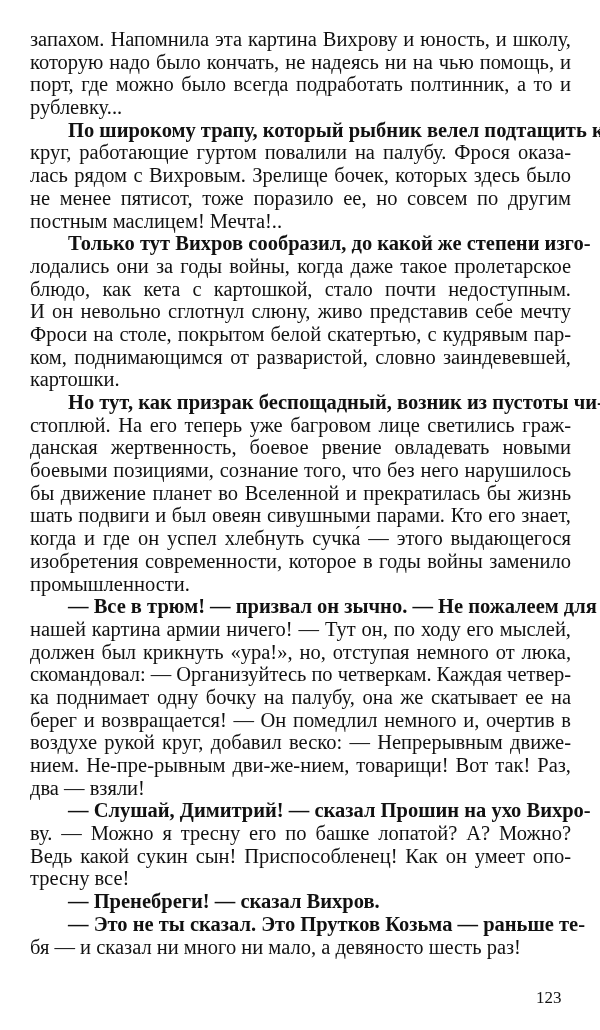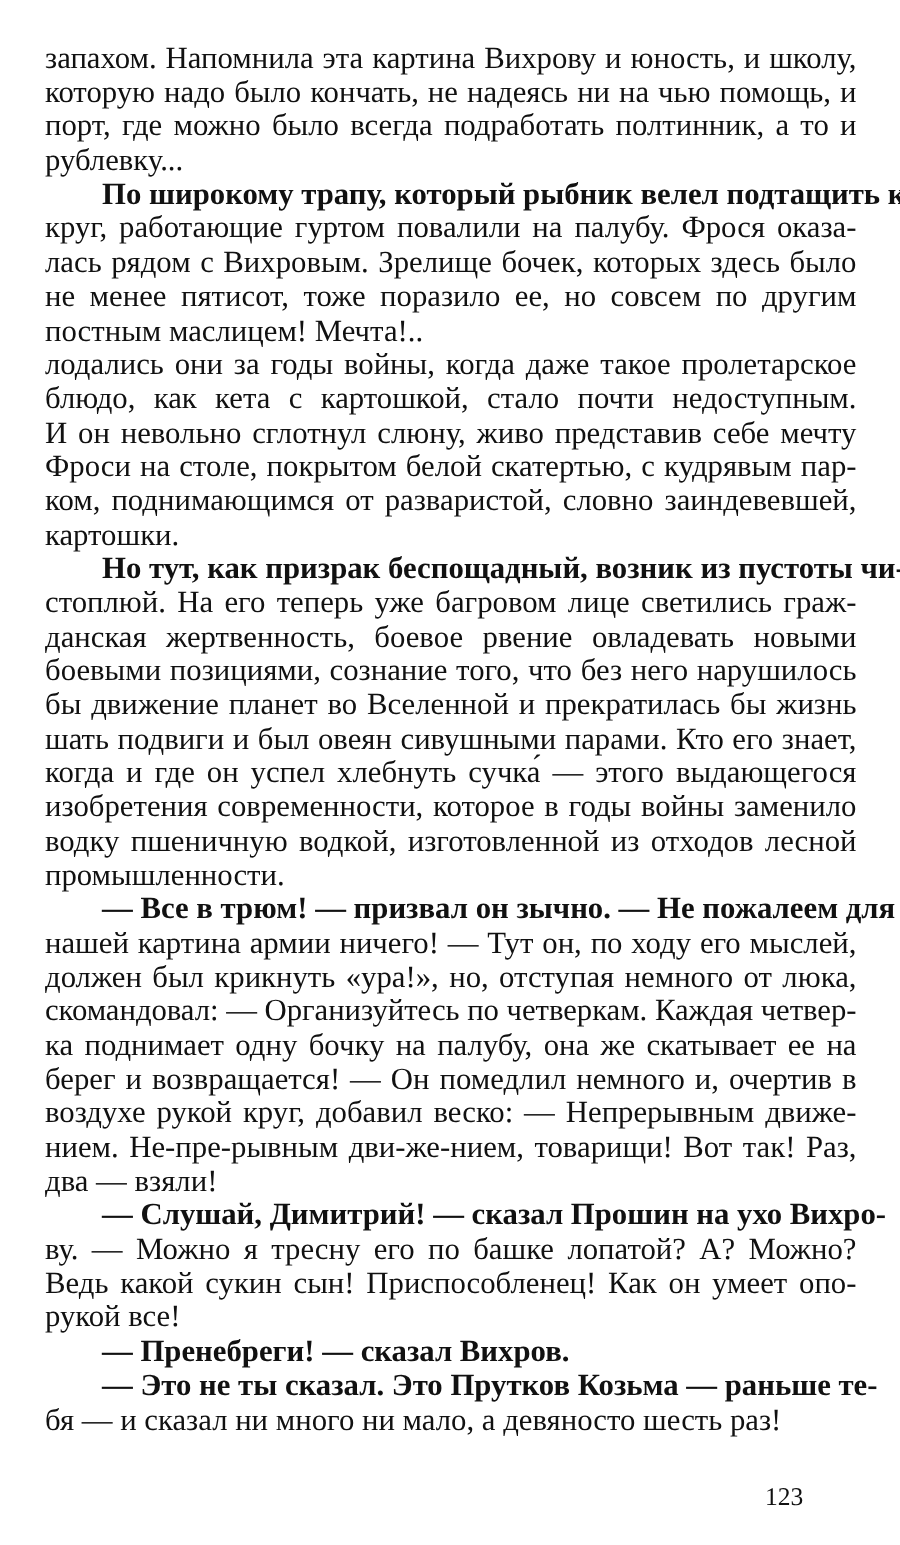--- a/index.html
+++ b/index.html
@@ -33,67 +33,67 @@
     }
     .line.last {
       text-align-last: left;
     }
     .line.indent {
       padding-left: 38px;
       font-weight: bold;
     }
     .page-number {
       position: absolute;
-      left: 510px;
+      left: 536px;
       top: 988px;
       font-family: "Liberation Serif", "DejaVu Serif", serif;
       font-size: 17px;
       color: #111111;
     }
   </style>
 </head>
 <body>
 
 <div class="page" id="page-body">
     <div class="line">запахом. Напомнила эта картина Вихрову и юность, и школу,</div>
     <div class="line">которую надо было кончать, не надеясь ни на чью помощь, и</div>
     <div class="line">порт, где можно было всегда подработать полтинник, а то и</div>
     <div class="line last">рублевку...</div>
     <div class="line indent">По широкому трапу, который рыбник велел подтащить к</div>
     <div class="line">круг, работающие гуртом повалили на палубу. Фрося оказа-</div>
     <div class="line">лась рядом с Вихровым. Зрелище бочек, которых здесь было</div>
     <div class="line">не менее пятисот, тоже поразило ее, но совсем по другим</div>
     <div class="line last">постным маслицем! Мечта!..</div>
+    <div class="line indent">Только тут Вихров сообразил, до какой же степени изго-</div>
     <div class="line">лодались они за годы войны, когда даже такое пролетарское</div>
     <div class="line">блюдо, как кета с картошкой, стало почти недоступным.</div>
     <div class="line">И он невольно сглотнул слюну, живо представив себе мечту</div>
     <div class="line">Фроси на столе, покрытом белой скатертью, с кудрявым пар-</div>
     <div class="line">ком, поднимающимся от разваристой, словно заиндевевшей,</div>
     <div class="line last">картошки.</div>
     <div class="line indent">Но тут, как призрак беспощадный, возник из пустоты чи-</div>
     <div class="line">стоплюй. На его теперь уже багровом лице светились граж-</div>
     <div class="line">данская жертвенность, боевое рвение овладевать новыми</div>
     <div class="line">боевыми позициями, сознание того, что без него нарушилось</div>
     <div class="line">бы движение планет во Вселенной и прекратилась бы жизнь</div>
     <div class="line">шать подвиги и был овеян сивушными парами. Кто его знает,</div>
     <div class="line">когда и где он успел хлебнуть сучка́ — этого выдающегося</div>
     <div class="line">изобретения современности, которое в годы войны заменило</div>
-    <div class="line">водку пшеничную водкой, изготовленной из отходов лесной</div>
     <div class="line last">промышленности.</div>
     <div class="line indent">— Все в трюм! — призвал он зычно. — Не пожалеем для</div>
     <div class="line">нашей картина армии ничего! — Тут он, по ходу его мыслей,</div>
     <div class="line">должен был крикнуть «ура!», но, отступая немного от люка,</div>
     <div class="line" style="letter-spacing: -0.032px;">скомандовал: — Организуйтесь по четверкам. Каждая четвер-</div>
     <div class="line">ка поднимает одну бочку на палубу, она же скатывает ее на</div>
     <div class="line">берег и возвращается! — Он помедлил немного и, очертив в</div>
     <div class="line">воздухе рукой круг, добавил веско: — Непрерывным движе-</div>
     <div class="line">нием. Не-пре-рывным дви-же-нием, товарищи! Вот так! Раз,</div>
     <div class="line last">два — взяли!</div>
     <div class="line indent">— Слушай, Димитрий! — сказал Прошин на ухо Вихро-</div>
     <div class="line">ву. — Можно я тресну его по башке лопатой? А? Можно?</div>
     <div class="line">Ведь какой сукин сын! Приспособленец! Как он умеет опо-</div>
-    <div class="line last">рукой все!</div>
+    <div class="line last">тресну все!</div>
     <div class="line indent last">— Пренебреги! — сказал Вихров.</div>
     <div class="line indent">— Это не ты сказал. Это Прутков Козьма — раньше те-</div>
     <div class="line last">бя — и сказал ни много ни мало, а девяносто шесть раз!</div>
   </div>
 
 <div class="page-number">123</div>
 
 </body></html>

